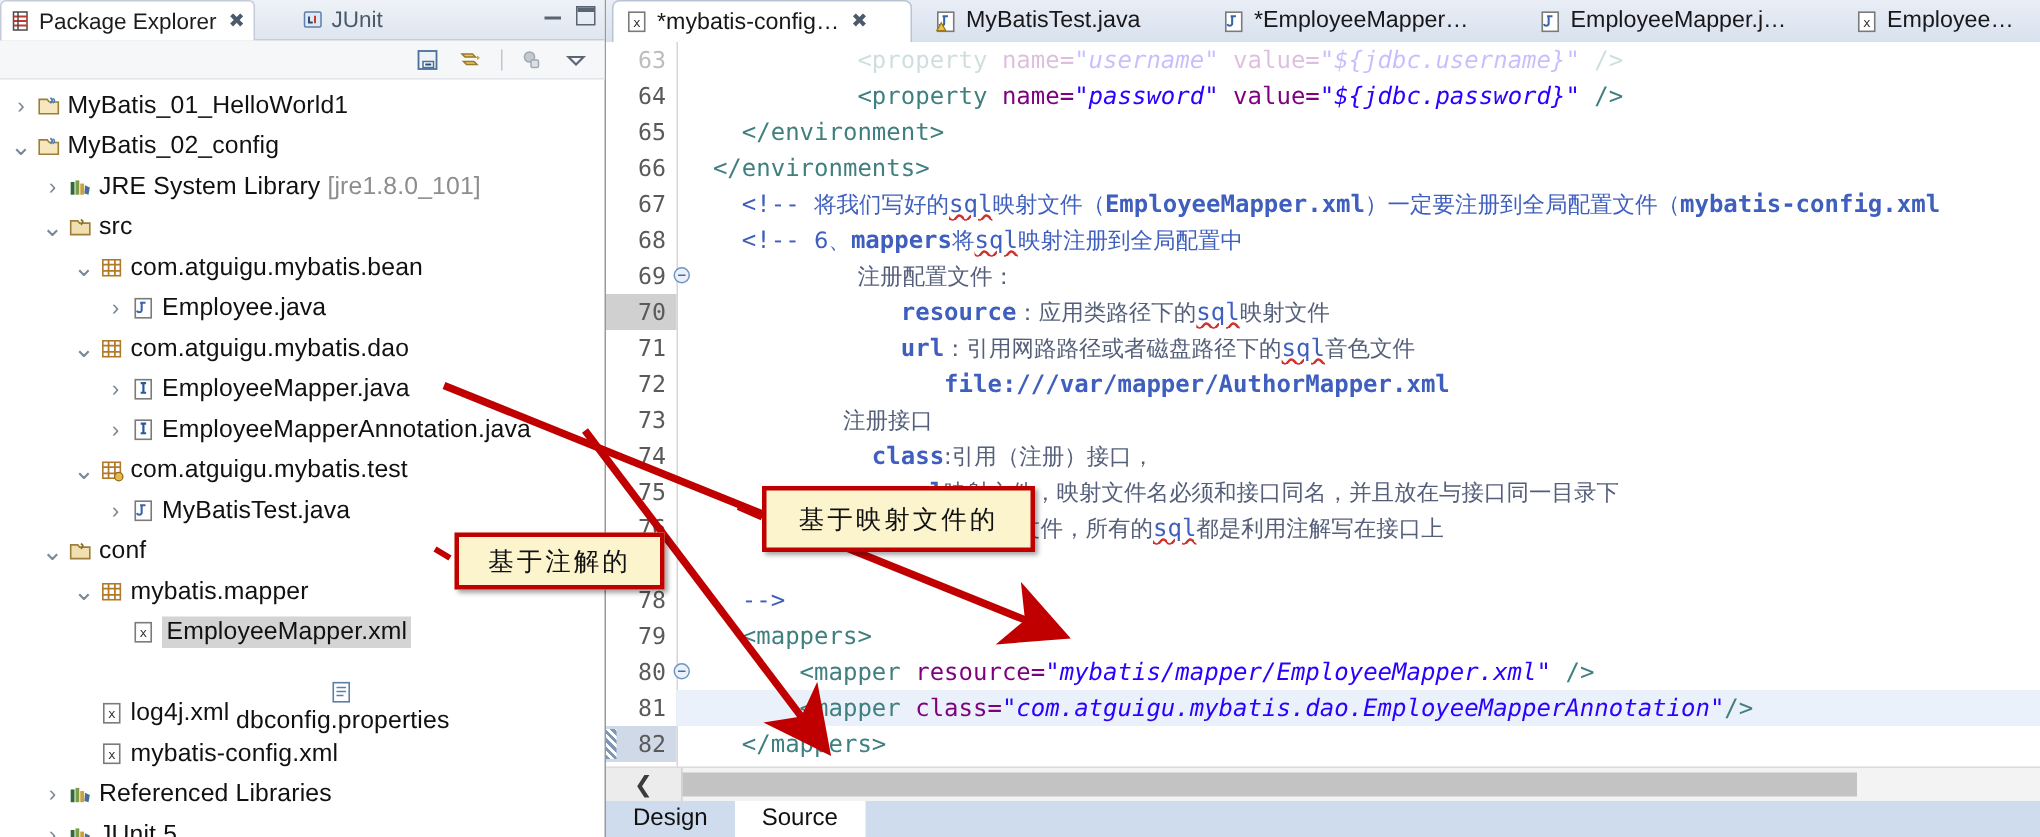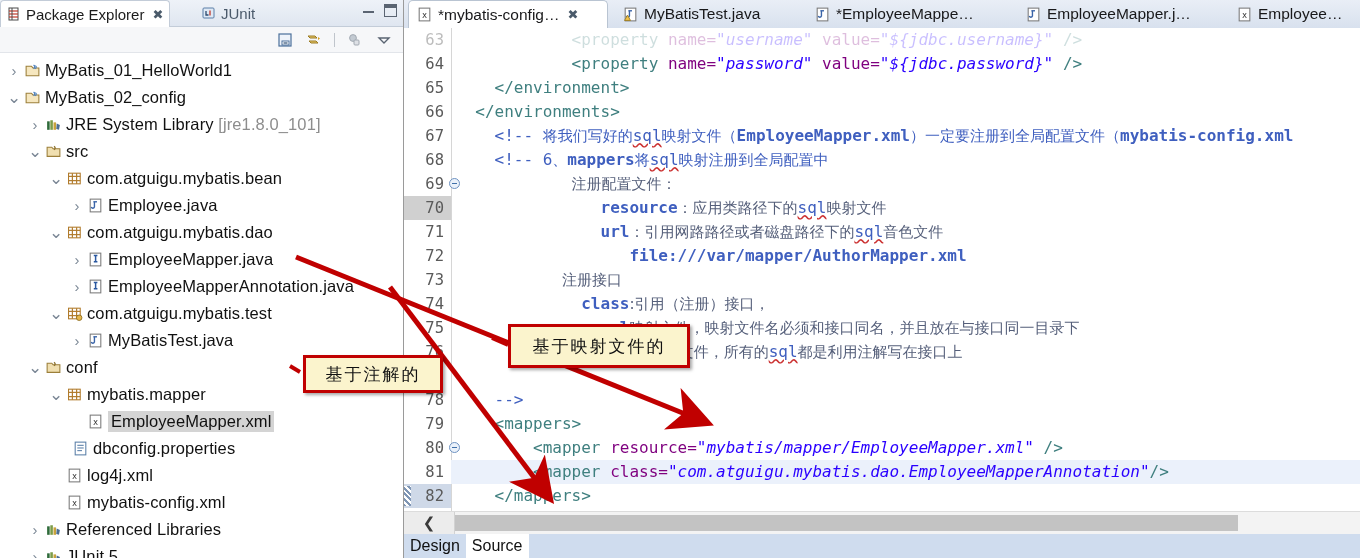--- a/index.html
+++ b/index.html
@@ -225,21 +225,21 @@
   #hs-right { width: 122px; height:22px; background:#f3f3f3; }
 
   #dsbar {
     position: absolute; left: 0; bottom: 0;
     width: 956px; height: 24px;
     background: #cfdcee;
     display: flex; align-items: stretch;
   }
   .dstab {
     display:flex; align-items:center;
-    padding: 0 6px;
+    padding: 0 18px;
     font-size: 16px; color: #111;
   }
   .dstab.inactive { background: #cfdcee; }
   .dstab.active { background: #ffffff; }
 
   
   #overlay {
     position: absolute; left:0; top:0; width:1360px; height:558px;
     pointer-events: none;
   }
@@ -477,21 +477,21 @@
         <div class="row selected" style="padding-left: 69px;">
           <span class="arrow none"></span>
           <span class="ic">
             <svg width="17" height="17" viewBox="0 0 16 16">
               <rect x="3" y="2" width="10" height="12" fill="#fff" stroke="#7a7a7a" stroke-width="1"></rect>
               <text x="8" y="11" font-size="8" text-anchor="middle" fill="#333" font-family="DejaVu Sans Mono, monospace">x</text>
             </svg>
           </span>
           <span class="lbl">EmployeeMapper.xml</span>
         </div>
-        <div class="row" style="padding-left: 54px;">
+        <div class="row" style="padding-left: 54px; flex-direction: column;">
           <span class="arrow none"></span>
           <span class="ic">
             <svg width="17" height="17" viewBox="0 0 16 16">
               <rect x="3" y="2" width="10" height="12" fill="#fff" stroke="#5a7fa8" stroke-width="1"></rect>
               <line x1="5" y1="5" x2="11" y2="5" stroke="#5a7fa8" stroke-width="1"></line>
               <line x1="5" y1="7.5" x2="11" y2="7.5" stroke="#5a7fa8" stroke-width="1"></line>
               <line x1="5" y1="10" x2="9.4" y2="10" stroke="#5a7fa8" stroke-width="1"></line>
             </svg>
           </span>
           <span class="lbl">dbconfig.properties</span>
@@ -567,21 +567,21 @@
           <span>MyBatisTest.java</span>
         </div>
         <div class="etab" style="left: 403px; width: 205px;">
           <span class="tab-icon">
             <svg width="17" height="17" viewBox="0 0 16 16">
               <rect x="3" y="2" width="10" height="12" fill="#fff" stroke="#7a7a7a" stroke-width="1"></rect>
               <path d="M7 4.5 v5 a1.6 1.6 0 0 1 -3 0" fill="none" stroke="#3a64a8" stroke-width="1.3"></path>
               <line x1="6" y1="4.5" x2="9.4" y2="4.5" stroke="#3a64a8" stroke-width="1.3"></line>
             </svg>
           </span>
-          <span>*EmployeeMappe…</span>
+          <span>*EmployeeMapper…</span>
         </div>
         <div class="etab" style="left: 614px; width: 205px;">
           <span class="tab-icon">
             <svg width="17" height="17" viewBox="0 0 16 16">
               <rect x="3" y="2" width="10" height="12" fill="#fff" stroke="#7a7a7a" stroke-width="1"></rect>
               <path d="M7 4.5 v5 a1.6 1.6 0 0 1 -3 0" fill="none" stroke="#3a64a8" stroke-width="1.3"></path>
               <line x1="6" y1="4.5" x2="9.4" y2="4.5" stroke="#3a64a8" stroke-width="1.3"></line>
             </svg>
           </span>
           <span>EmployeeMapper.j…</span>

